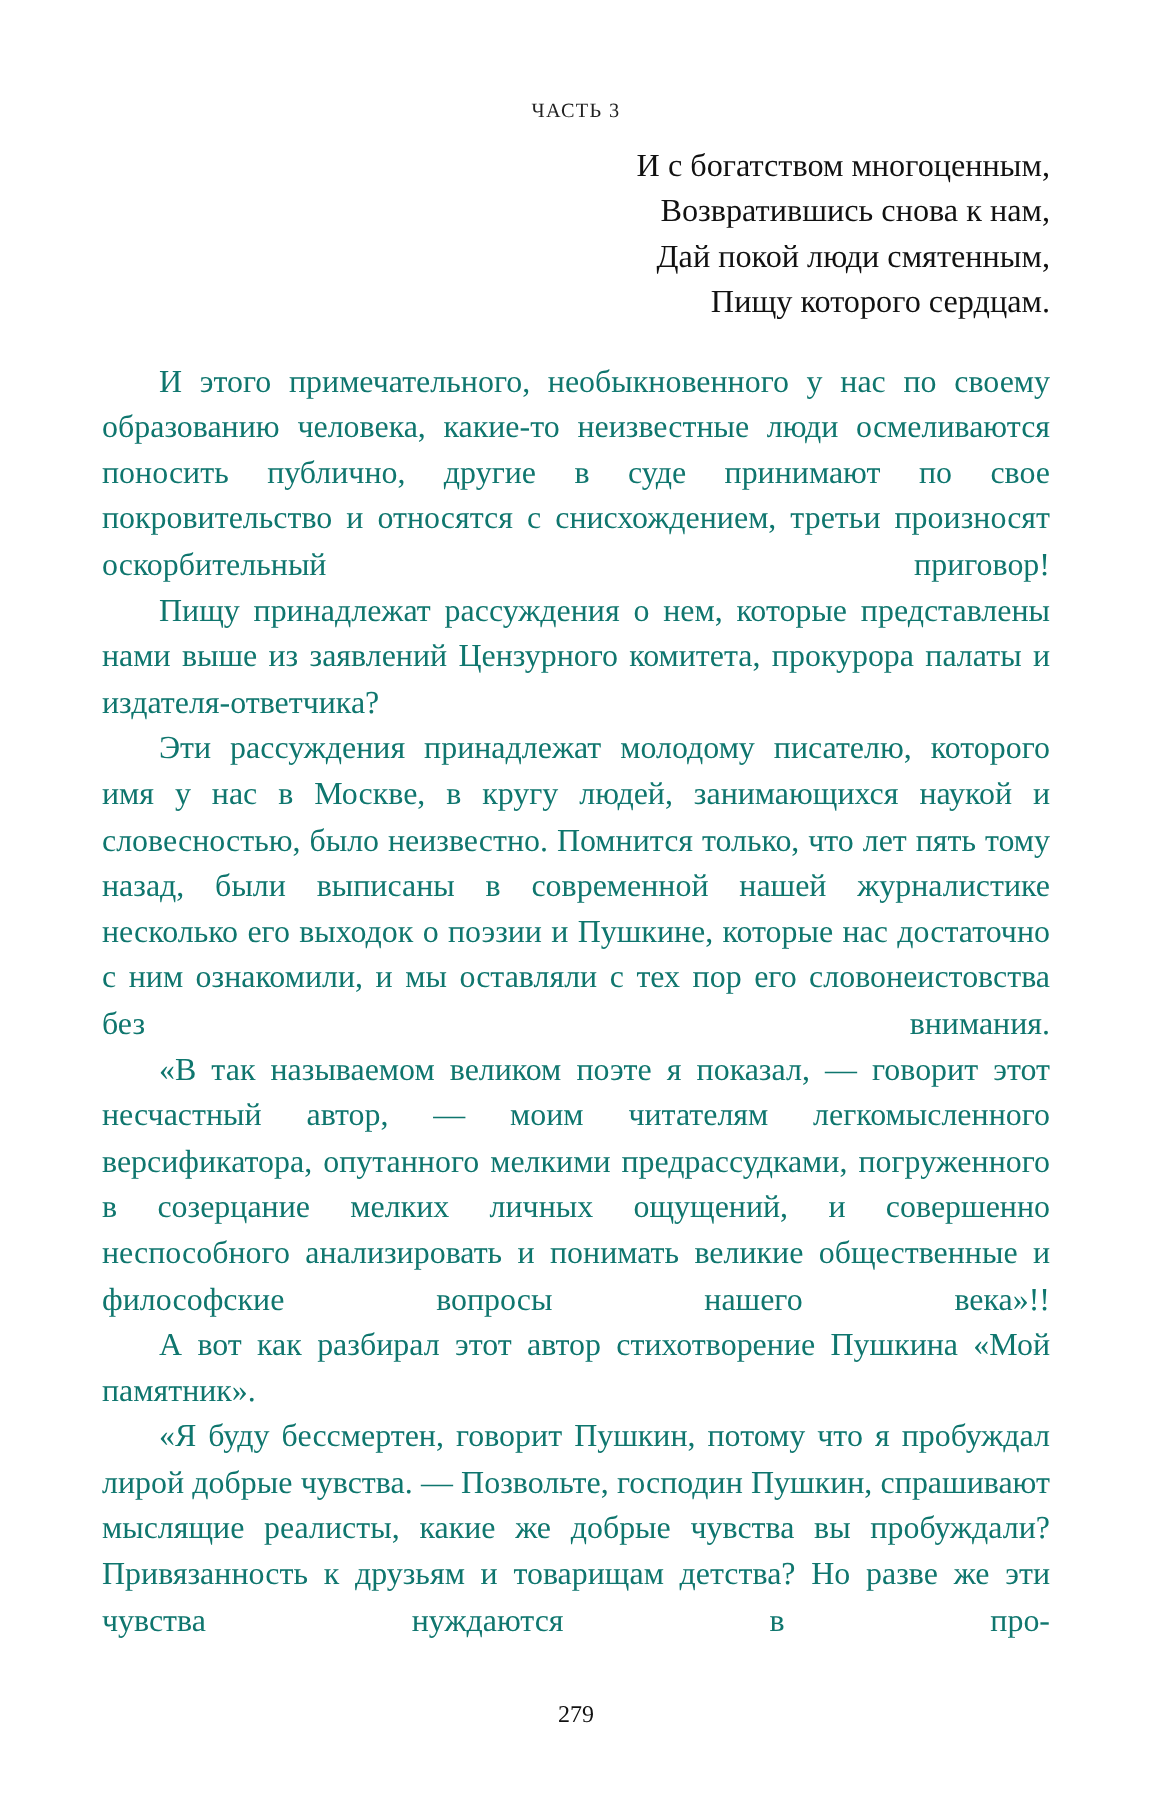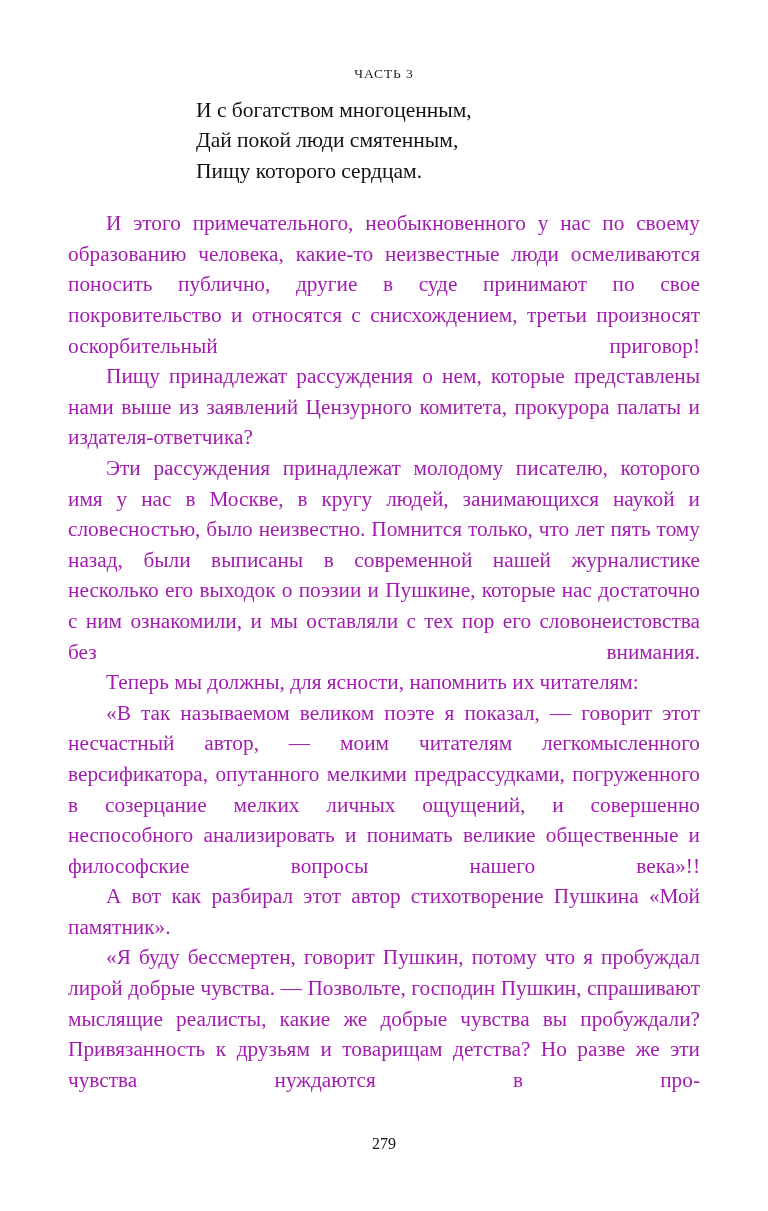--- a/index.html
+++ b/index.html
@@ -41,31 +41,32 @@
   }
   .verse {
     margin: 0 0 22px 0;
     padding-left: 128px;
   }
   .verse-line {
     font-size: 21.5px;
     line-height: 30.4px;
     white-space: nowrap;
     color: #111;
+    text-align: right;
   }
   .body-text {
     margin: 0;
   }
   p.para {
     margin: 0;
     font-size: 21.3px;
     line-height: 30.6px;
     text-align: justify;
     text-indent: 38px;
-    color: #a21caf;
+    color: #0f766e;
     hyphens: manual;
   }
   .folio {
     position: absolute;
     bottom: 58px;
     left: 0;
     width: 768px;
     text-align: center;
     font-size: 16px;
     color: #111;
@@ -79,29 +80,29 @@
 <body>
 
 <div class="page">
 
   <div class="running-head">ЧАСТЬ 3</div>
 
   <div class="content">
 
     <div class="verse">
       <div class="verse-line">И с богатством многоценным,</div>
+      <div class="verse-line">Возвратившись снова к нам,</div>
       <div class="verse-line">Дай покой люди смятенным,</div>
       <div class="verse-line">Пищу которого сердцам.</div>
     </div>
 
     <div class="body-text">
       <p class="para force-justify">И этого примечательного, необыкновенного у нас по своему образованию человека, какие-то неизвестные люди осмеливаются поносить публично, другие в суде принимают по свое покровительство и относятся с снисхождением, третьи произносят оскорбительный приговор!</p>
       <p class="para">Пищу принадлежат рассуждения о нем, которые представлены нами выше из заявлений Цензурного комитета, прокурора палаты и издателя-ответчика?</p>
       <p class="para force-justify">Эти рассуждения принадлежат молодому писателю, которого имя у нас в Москве, в кругу людей, занимающихся наукой и словесностью, было неизвестно. Помнится только, что лет пять тому назад, были выписаны в современной нашей журналистике несколько его выходок о поэзии и Пушкине, которые нас достаточно с ним ознакомили, и мы оставляли с тех пор его словонеистовства без внимания.</p>
-      <p class="para">Теперь мы должны, для ясности, напомнить их читателям:</p>
       <p class="para force-justify">«В так называемом великом поэте я показал, — говорит этот несчастный автор, — моим читателям легкомысленного версификатора, опутанного мелкими предрассудками, погруженного в созерцание мелких личных ощущений, и совершенно неспособного анализировать и понимать великие общественные и философские вопросы нашего века»!!</p>
       <p class="para">А вот как разбирал этот автор стихотворение Пушкина «Мой памятник».</p>
       <p class="para force-justify">«Я буду бессмертен, говорит Пушкин, потому что я пробуждал лирой добрые чувства. — Позвольте, господин Пушкин, спрашивают мыслящие реалисты, какие же добрые чувства вы пробуждали? Привязанность к друзьям и товарищам детства? Но разве же эти чувства нуждаются в про-</p>
     </div>
 
   </div>
 
   <div class="folio">279</div>
 
 </div>

